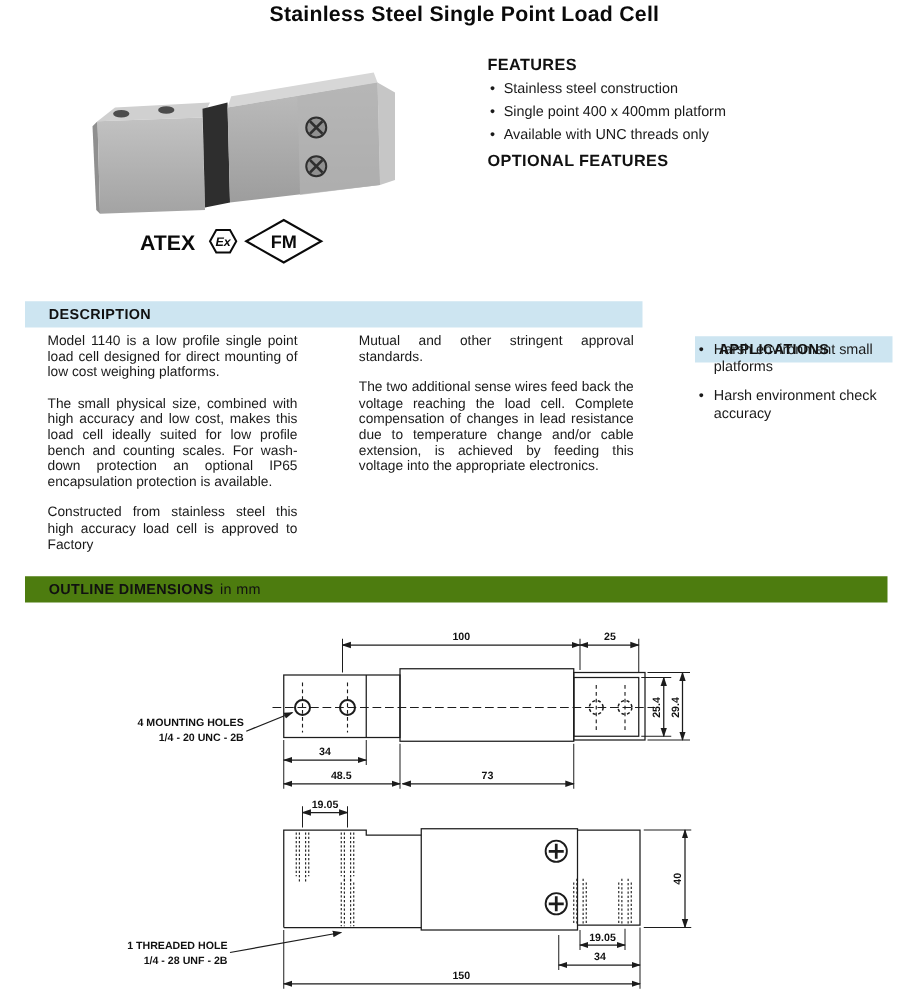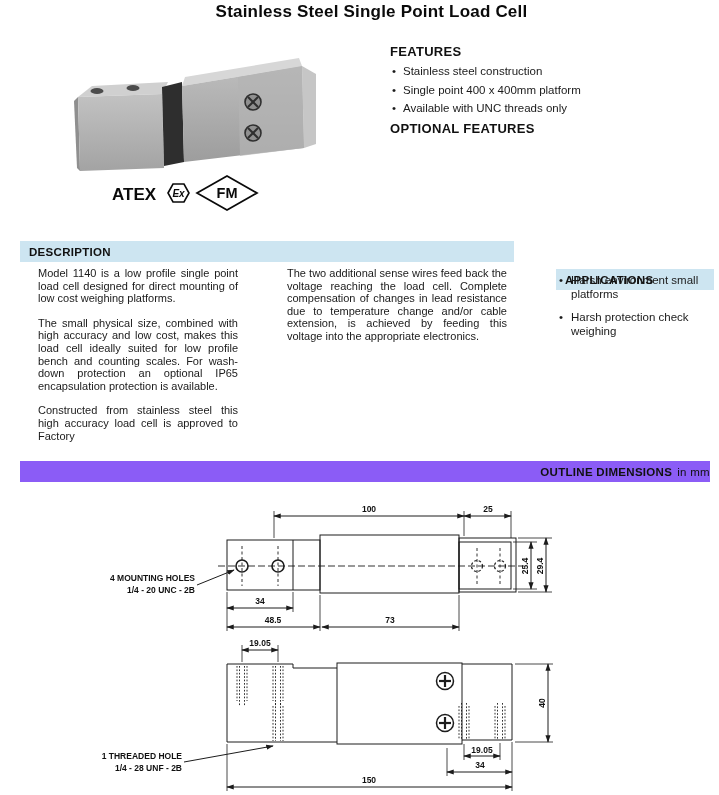--- a/index.html
+++ b/index.html
@@ -16,21 +16,21 @@
   .features-block{position:absolute;left:390px;top:44px;width:335px;}
   .feat-head{margin:0 0 3px 0;font-size:13px;font-weight:bold;letter-spacing:.3px;}
   .feat-head.second{margin-top:3px;}
   ul.plain{list-style:none;margin:0;padding:0;}
   .features-block li{
     position:relative;padding-left:13px;font-size:11.5px;line-height:18.5px;color:#1a1a1a;
   }
   .features-block li::before{content:"•";position:absolute;left:2px;top:0;}
   .section-bar{
     position:absolute;height:21px;background:#cde5f1;display:flex;align-items:center;
-    padding-left:9px;box-sizing:border-box;font-size:11.5px;font-weight:bold;letter-spacing:.3px;
+    padding-left:19px;box-sizing:border-box;font-size:11.5px;font-weight:bold;letter-spacing:.3px;
   }
   .bar-desc{left:20px;top:241px;width:494px;}
   .bar-apps{left:556px;top:241px;width:158px;margin-top:28px;}
   .bar-outline{left:20px;top:461px;width:690px;font-weight:normal;}
   .bar-outline .bold{font-weight:bold;margin-right:5px;}
   .col{position:absolute;top:267px;font-size:11px;line-height:12.6px;text-align:justify;color:#1a1a1a;}
   .col p{margin:0 0 12px 16px;}
   .col1{left:22px;width:216px;}
   .col2{left:271px;width:236px;}
   .apps-list{position:absolute;left:558px;top:273px;width:150px;}
@@ -110,32 +110,33 @@
 
   <div class="section-bar bar-desc" style="background: rgb(205, 229, 241);">
     <span>DESCRIPTION</span>
   </div>
   <div class="col col1">
     <p>Model 1140 is a low profile single point load cell designed for direct mounting of low cost weighing platforms.</p>
     <p>The small physical size, combined with high accuracy and low cost, makes this load cell ideally suited for low profile bench and counting scales. For wash-down protection an optional IP65 encapsulation protection is available.</p>
     <p>Constructed from stainless steel this high accuracy load cell is approved to Factory</p>
   </div>
   <div class="col col2">
+    <p>Mutual and other stringent approval standards.</p>
     <p>The two additional sense wires feed back the voltage reaching the load cell. Complete compensation of changes in lead resistance due to temperature change and/or cable extension, is achieved by feeding this voltage into the appropriate electronics.</p>
   </div>
 
   <div class="section-bar bar-apps" style="background: rgb(205, 229, 241);">
     <span>APPLICATIONS</span>
   </div>
   <ul class="plain apps-list">
     <li>Harsh environment small platforms</li>
-    <li>Harsh protection check weighing</li>
+    <li>Harsh environment check accuracy</li>
   </ul>
 
-  <div class="section-bar bar-outline" style="background: #8b5cf6; justify-content: flex-end;">
+  <div class="section-bar bar-outline" style="background: #4d7c0f;">
     <span class="bold">OUTLINE DIMENSIONS</span>
     <span>in mm</span>
   </div>
 
   <svg class="drawing" width="719" height="307" viewBox="0 488 719 307">
     <defs>
       <marker id="arr" viewBox="0 0 10 10" refX="9" refY="5" markerWidth="7.5" markerHeight="7.5" orient="auto-start-reverse">
         <path d="M0,1.6 L10,5 L0,8.4 z" fill="#1c1c1c"></path>
       </marker>
     </defs>

